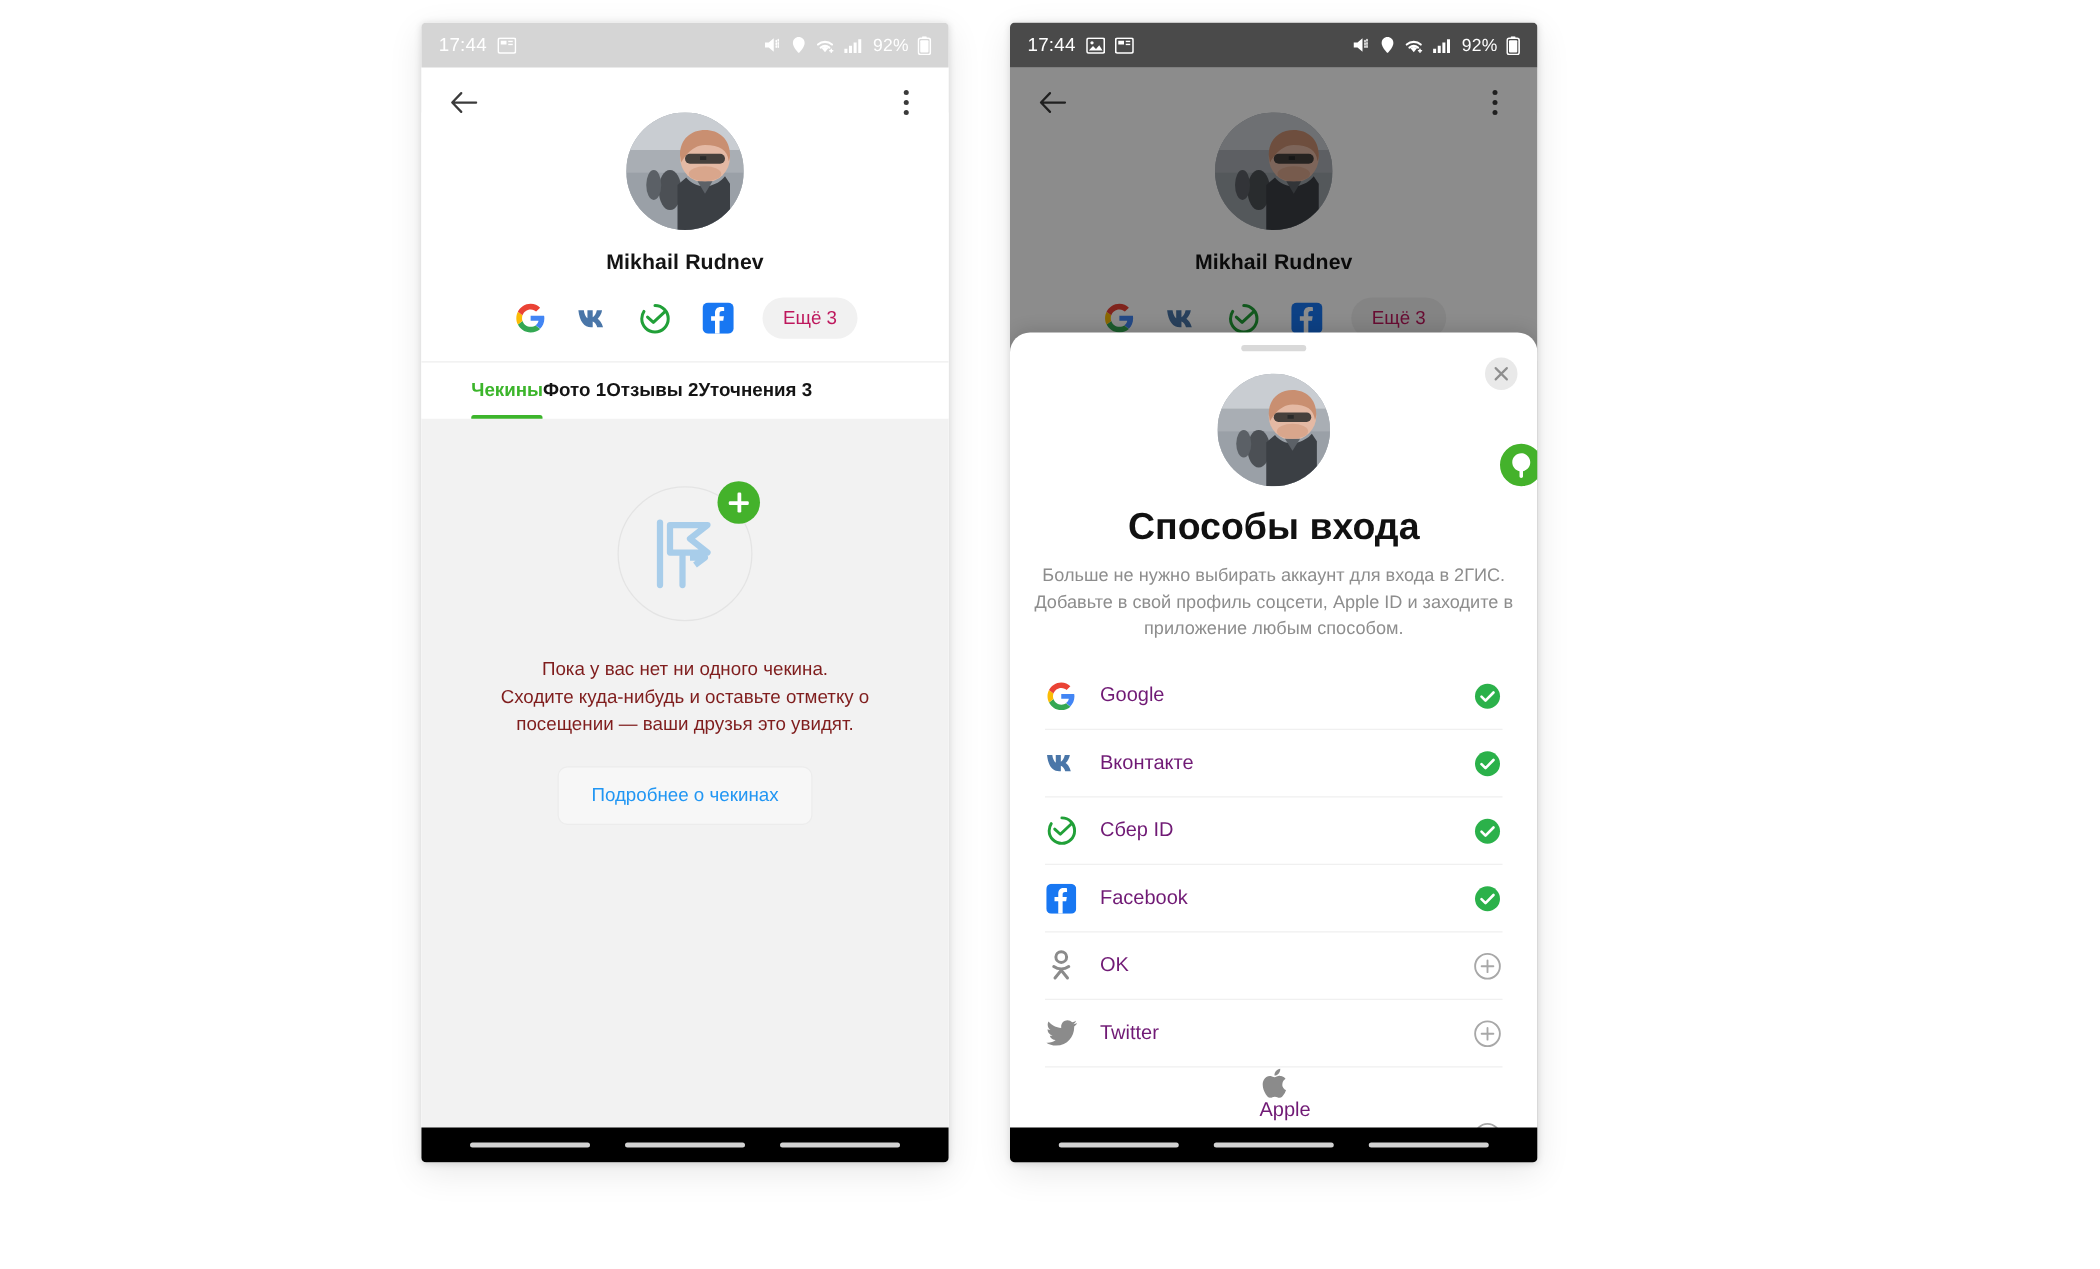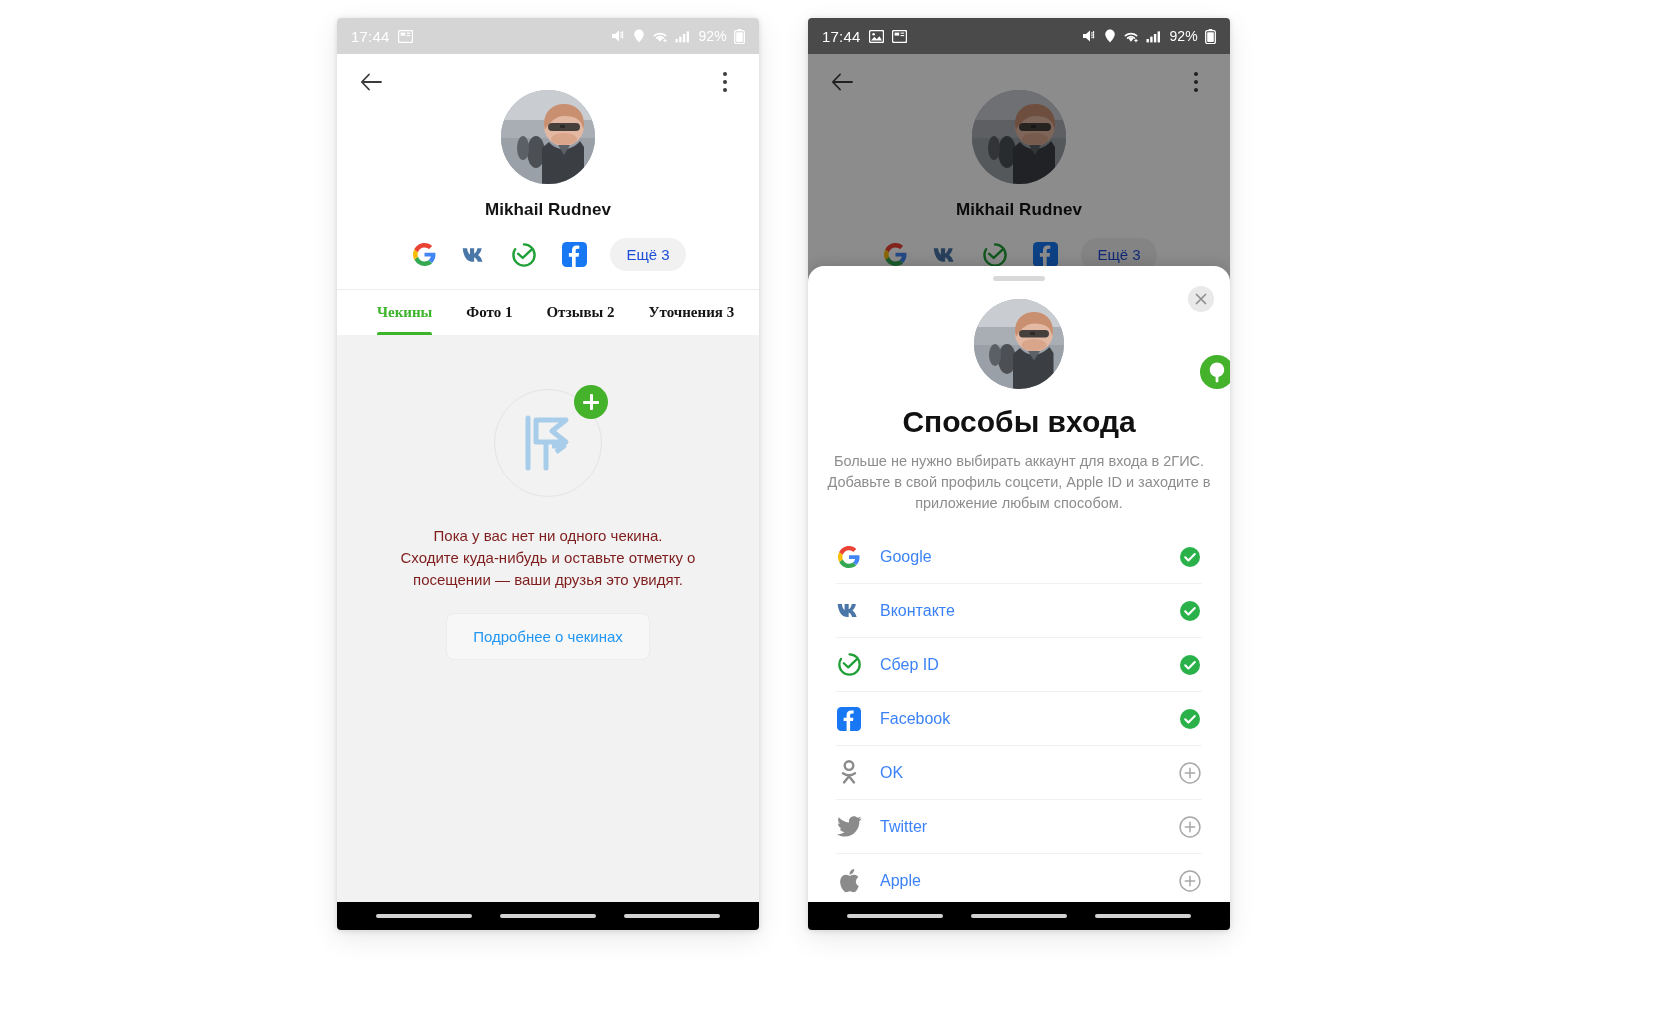--- a/index.html
+++ b/index.html
@@ -65,31 +65,30 @@
     font-size: 17px; font-weight: 700; color:#141414;
     letter-spacing: .1px;
   }
   .social-row {
     margin-top: 18px;
     display:flex; align-items:center; justify-content:center; gap: 22px;
   }
   .social-row .s-ico { width:28px; height:28px; display:flex; align-items:center; justify-content:center; }
   .more-chip {
     background:#f1f1f1; border-radius: 18px;
-    padding: 8px 16px; font-size: 15px; color:#1d4ed8;
+    padding: 8px 16px; font-size: 15px; color:#be185d;
     font-weight: 500; cursor: pointer;
   }
 
   
   .tabs {
-    display:flex; align-items:center; gap: 34px;
+    display:flex; align-items:center; 
     padding: 0 40px; height: 46px;
     border-top: 1px solid #eeeeee;
     background:#fff;
-    font-family:Liberation Serif, serif;
   }
   .tab {
     font-size: 15px; font-weight: 700; color:#141414;
     height:100%; display:flex; align-items:center; position:relative; cursor:pointer;
     white-space: nowrap;
   }
   .tab.active { color:#3cb52b; }
   .tab.active::after {
     content:""; position:absolute; left:0; right:0; bottom:0;
     height:3px; background:#3cb52b; border-radius:2px 2px 0 0;
@@ -164,23 +163,23 @@
     text-align:center; font-size: 14.5px; line-height: 21px; color:#8d8d8d;
   }
 
   .methods { margin-top: 16px; padding: 0 28px; }
   .method-row {
     display:flex; align-items:center;
     height: 54px;
     border-bottom: 1px solid #f0f0f0;
     cursor: pointer;
   }
-  .method-row:last-child { border-bottom: none; }
+  .method-row:last-child { border-bottom: none; flex-direction: column; }
   .m-ico { width: 26px; height: 26px; display:flex; align-items:center; justify-content:center; flex: 0 0 26px; }
-  .m-label { margin-left: 18px; font-size: 16px; color:#3b82f6; }
+  .m-label { margin-left: 18px; font-size: 16px; color:#701a75; }
   .m-state { margin-left:auto; width:24px; height:24px; display:flex; align-items:center; justify-content:center; }
 
   
   .navbar { position:absolute; left:0; right:0; bottom:0; height: 28px; background:#000;
             display:flex; align-items:center; justify-content:center; gap:28px; }
   .nav-pill { height:4px; border-radius:2px; background:#d2d2d2; }
   .nav-pill.a { width: 96px; }
   .nav-pill.b { width: 96px; }
   .nav-pill.c { width: 96px; }
 </style>

